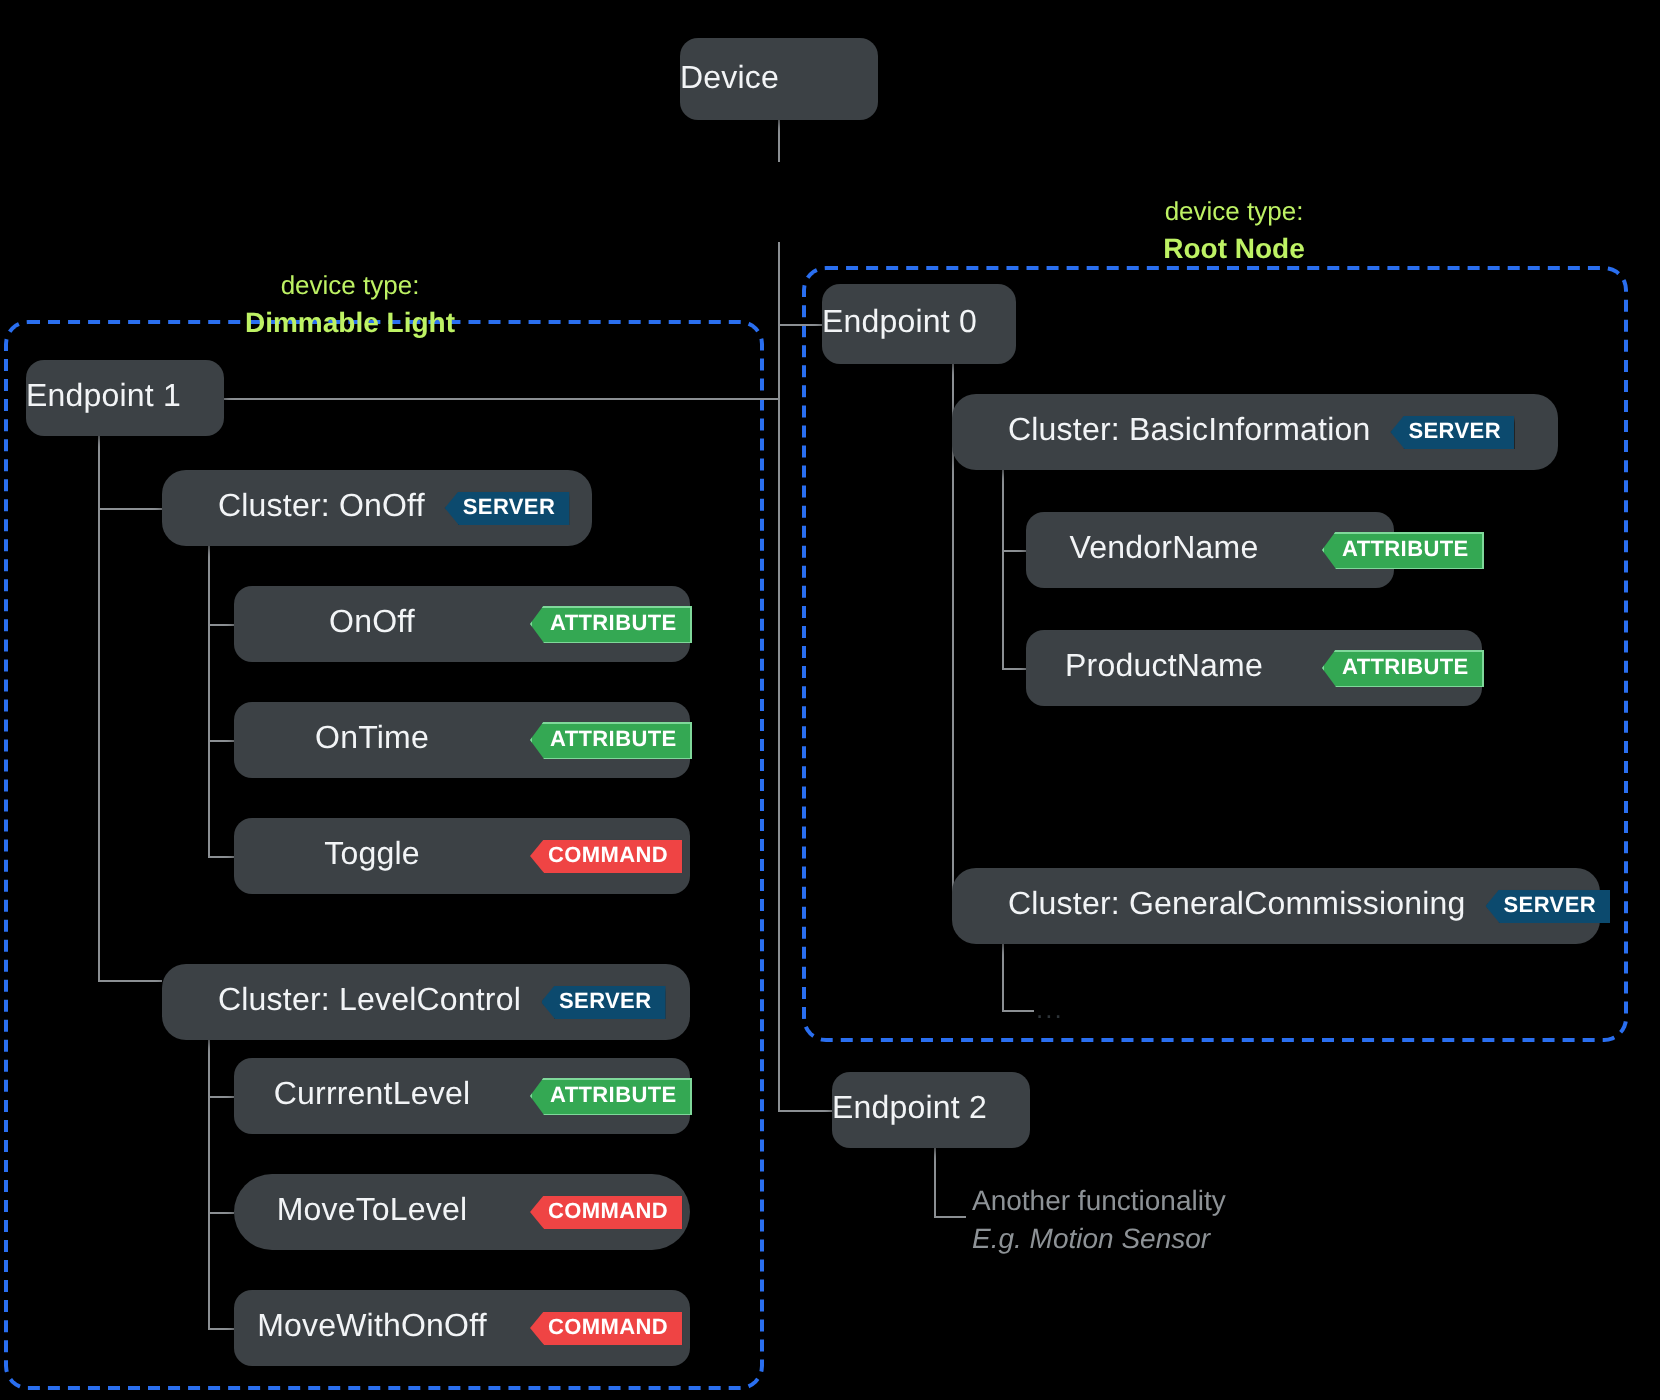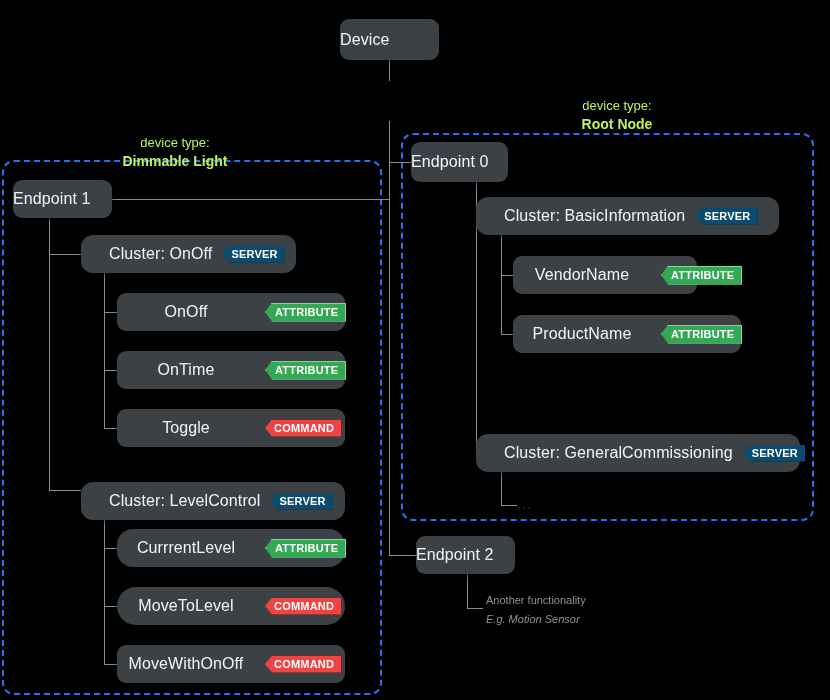--- a/index.html
+++ b/index.html
@@ -94,21 +94,21 @@
     background: #8b8f93;
     z-index: 2;
   }
   .line.v { width: 1px; }
   .line.h { height: 1px; }
 
   
   .freetext {
     position: absolute;
     color: #8d9296;
-    font-size: 11px;
+    font-size: 14px;
     line-height: 19px;
     z-index: 6;
     white-space: nowrap;
   }
   .freetext .it { font-style: italic; }
   .ellipsis {
     position: absolute;
     color: #2e3438;
     font-size: 13px;
     z-index: 6;
@@ -205,21 +205,21 @@
   <div class="node leafbox" style="left:117px; top:409px; width:228px; height:38px;">
     <span class="label" style="width:138px;">Toggle</span>
     <span class="badge command">COMMAND</span>
   </div>
 
   <div class="node rowbox" style="left:81px; top:482px; width:264px; height:38px;">
     <span class="label">Cluster: LevelControl</span>
     <span class="badge server">SERVER</span>
   </div>
 
-  <div class="node leafbox" style="left:117px; top:529px; width:228px; height:38px;border-radius:16px;">
+  <div class="node leafbox" style="left:117px; top:529px; width:228px; height:38px;">
     <span class="label" style="width:138px;">CurrrentLevel</span>
     <span class="badge attribute">ATTRIBUTE</span>
   </div>
 
   <div class="node leafbox" style="left:117px; top:587px; width:228px; height:38px;border-radius:19px;">
     <span class="label" style="width:138px;">MoveToLevel</span>
     <span class="badge command">COMMAND</span>
   </div>
 
   <div class="node leafbox" style="left:117px; top:645px; width:228px; height:38px;">

